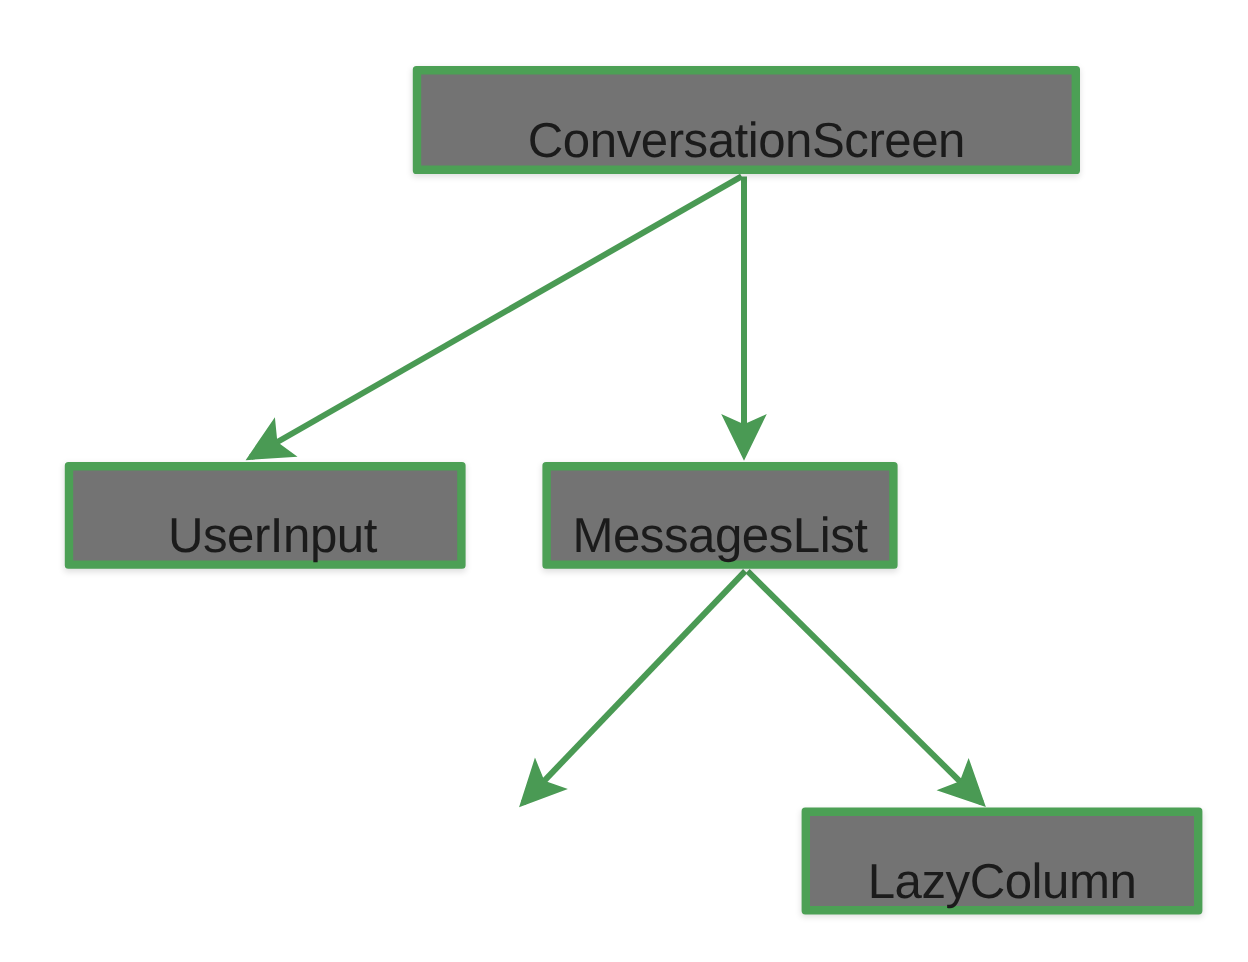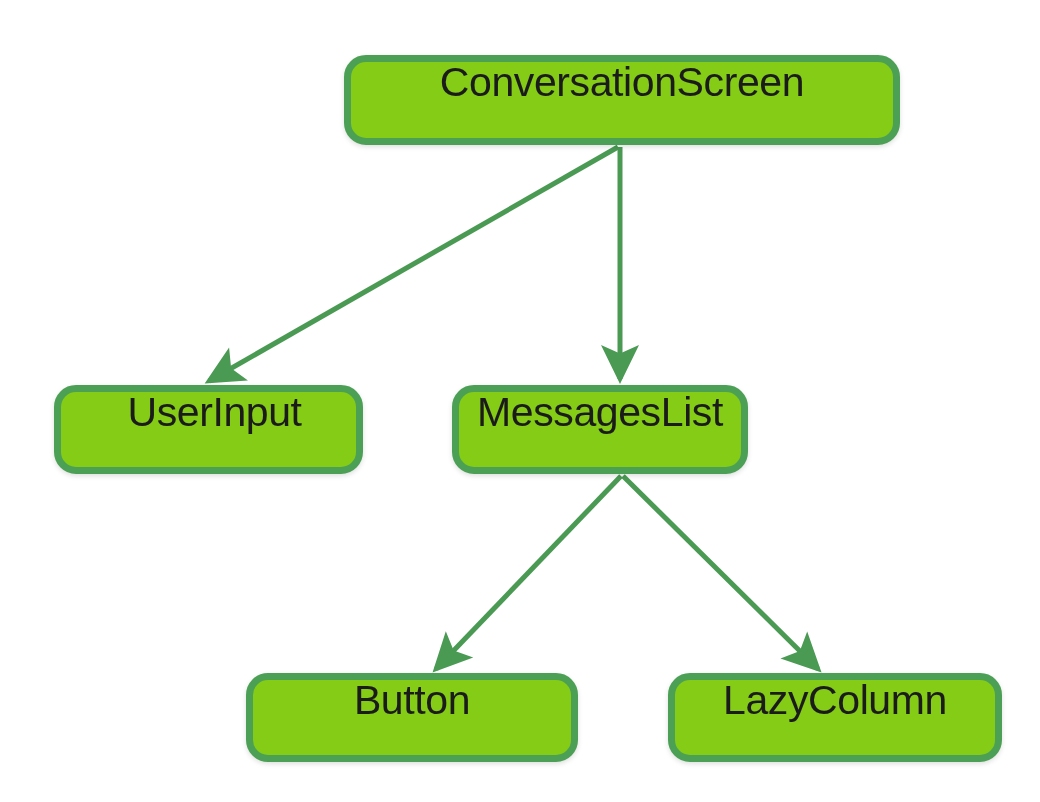--- a/index.html
+++ b/index.html
@@ -23,40 +23,40 @@
     position: absolute;
     left: 0;
     top: 0;
     width: 1040px;
     height: 802px;
     pointer-events: none;
   }
   .node {
     position: absolute;
     box-sizing: border-box;
-    background: #84cc16;
+    background: #737373;
     border: 7px solid #4ca055;
-    border-radius: 22px;
+    border-radius: 3px;
     display: flex;
-    align-items: flex-start;
+    align-items: flex-end;
     justify-content: center;
     z-index: 2;
     box-shadow: 0 2px 5px rgba(0,0,0,0.13);
   }
   .node-label {
     font-family: "Liberation Sans", sans-serif;
     font-size: 41px;
     font-weight: 400;
     color: #1b1b1b;
     letter-spacing: -0.4px;
     line-height: 1;
     white-space: nowrap;
   }
   #node-conversationscreen { left: 344px; top: 55px;  width: 556px; height: 90px; }
-  #node-userinput         { left: 54px;  top: 385px; width: 309px; height: 89px; padding-left: 12px; }
+  #node-userinput         { left: 54px;  top: 385px; width: 334px; height: 89px; padding-left: 12px; }
   #node-messageslist      { left: 452px; top: 385px; width: 296px; height: 89px; }
   #node-button            { left: 246px; top: 673px; width: 332px; height: 89px; }
   #node-lazycolumn        { left: 668px; top: 673px; width: 334px; height: 89px; }
 </style>
 </head>
 <body>
 
 <div id="diagram-canvas">
 
   <svg id="edge-layer" viewBox="0 0 1040 802" width="1040" height="802" aria-hidden="true">
@@ -80,21 +80,18 @@
   </div>
 
   <div class="node" id="node-userinput">
     <span class="node-label">UserInput</span>
   </div>
 
   <div class="node" id="node-messageslist">
     <span class="node-label">MessagesList</span>
   </div>
 
-  <div class="node" id="node-button">
-    <span class="node-label">Button</span>
-  </div>
 
   <div class="node" id="node-lazycolumn">
     <span class="node-label">LazyColumn</span>
   </div>
 
 </div>
 
 </body></html>

